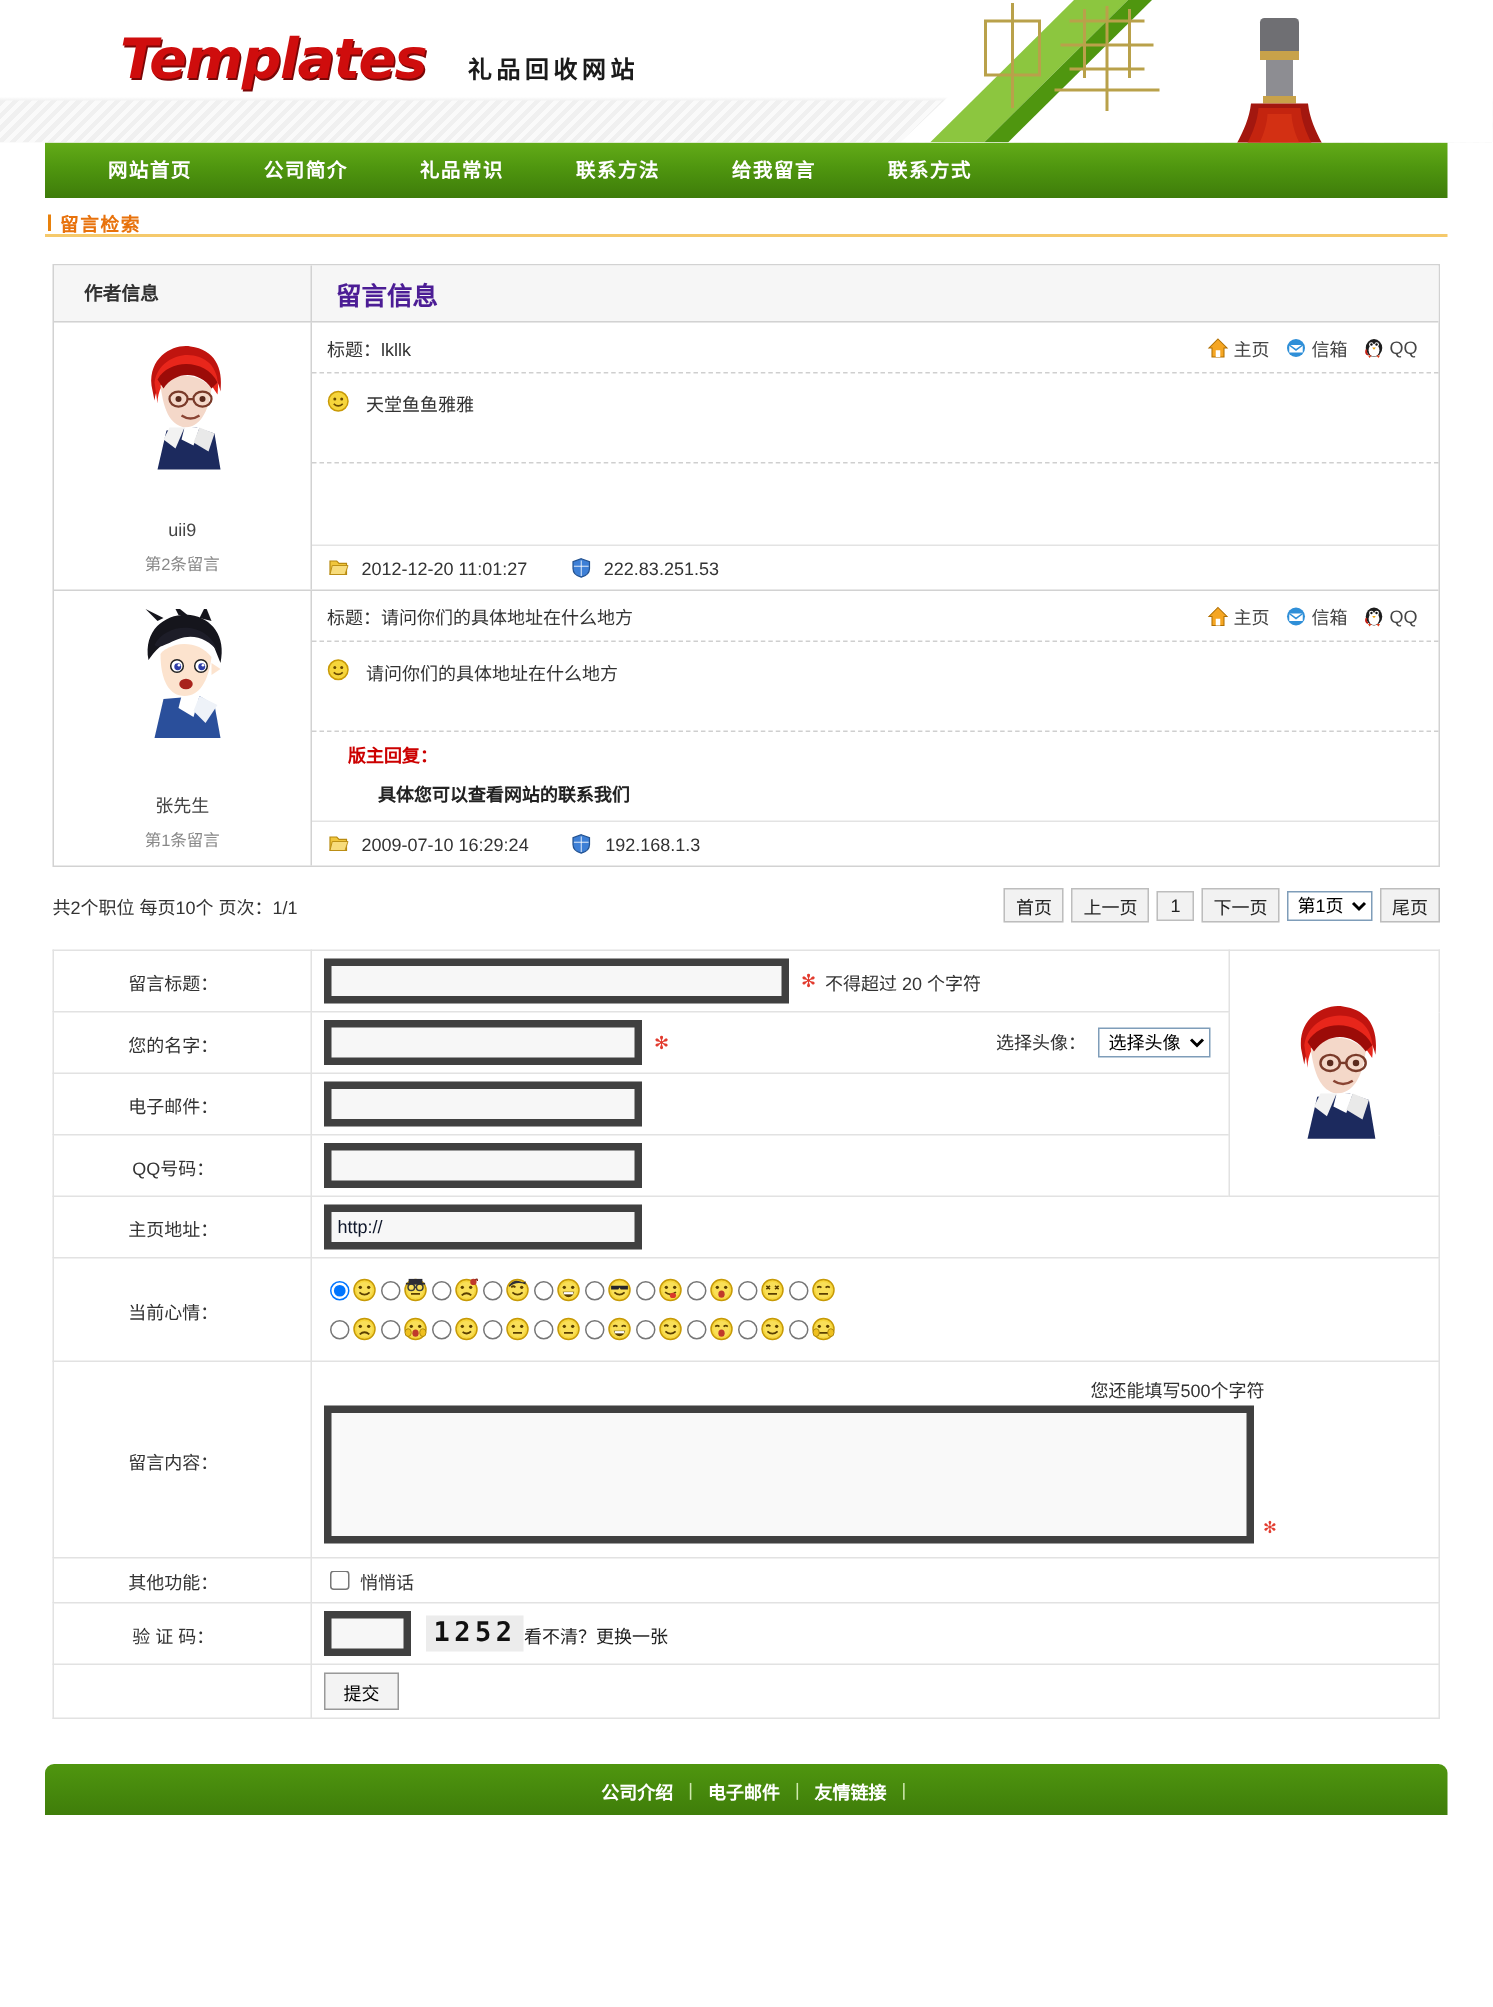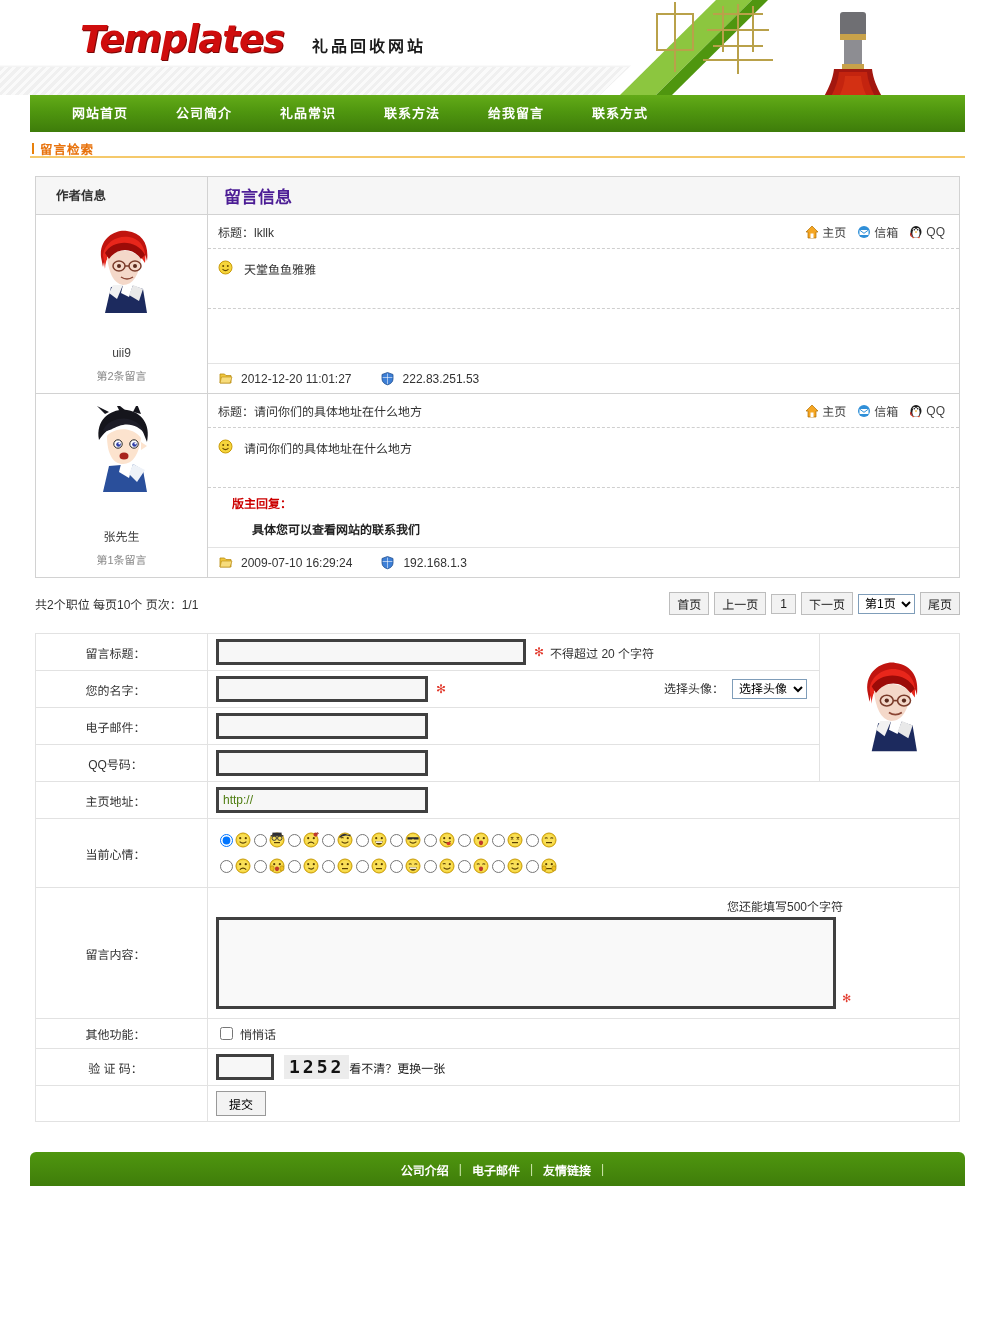--- a/index.html
+++ b/index.html
@@ -210,24 +210,24 @@
     width: 172px; text-align: center; padding-right: 12px !important;
     font-size: 12px; color: #333; height: 30px;
     background: #fff;
   }
   .val-cell { padding: 5px 8px !important; }
   .avatar-cell {
     width: 140px; text-align: center; vertical-align: middle;
     background: #fff;
   }
   input.txt, textarea.txt {
-    border: 3px solid #404040;
+    border: 5px solid #404040;
     background: #f7f7f7;
     font-size: 12px;
-    color: #4d7c0f;
+    color: #0f172a;
     padding: 3px 4px;
     font-family: "Liberation Sans", sans-serif;
     outline: none;
   }
   input.w-long { width: 310px; }
   input.w-mid  { width: 212px; }
   .req { color: #e23b2e; font-size: 12px; margin-left: 8px; }
   .hint { font-size: 12px; color: #333; margin-left: 6px; }
   .sel-av {
     border: 1px solid #7f9db9; background: #fff;

